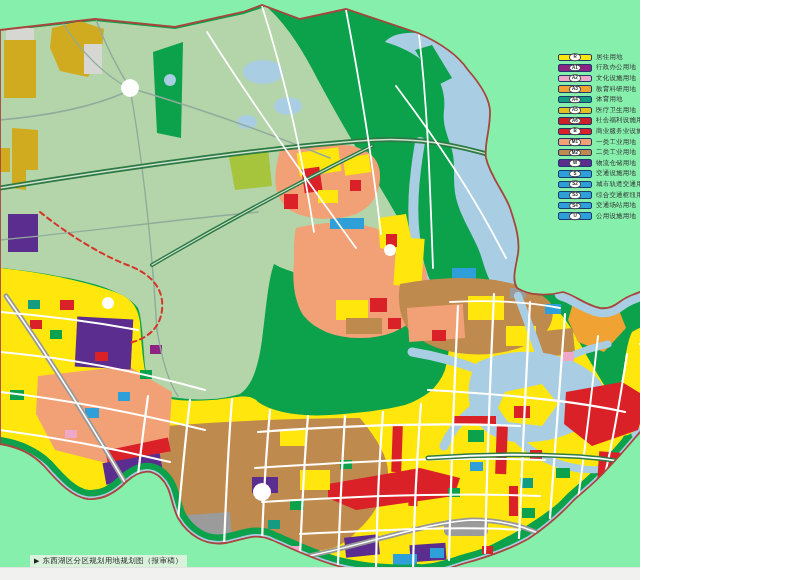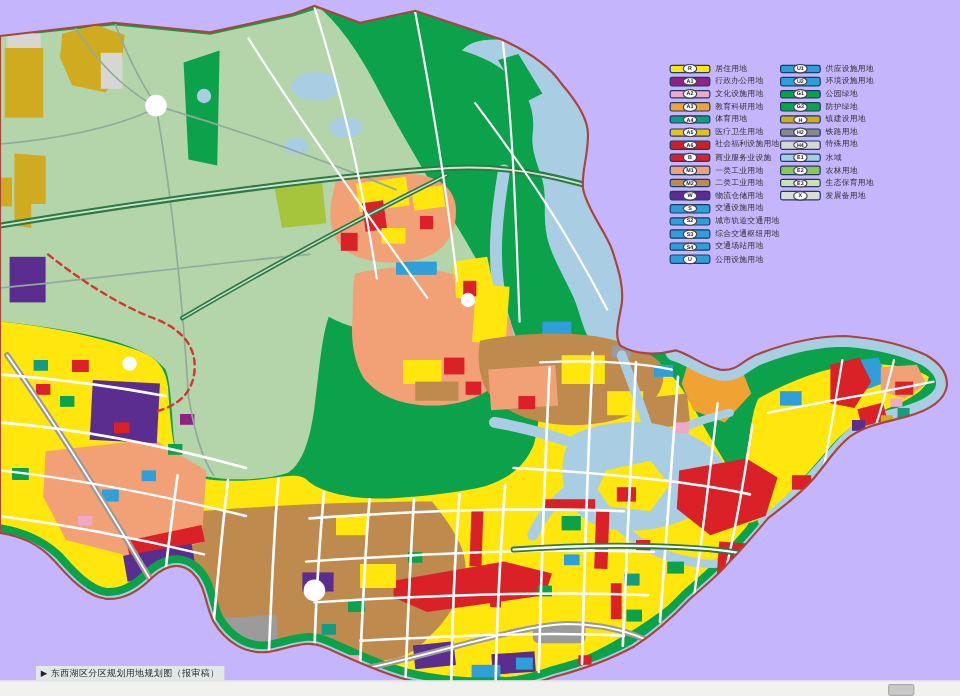--- a/index.html
+++ b/index.html
@@ -1,16 +1,16 @@
 <!DOCTYPE html>
 <html><head>
 <meta charset="utf-8">
 <style>
   html,body{margin:0;padding:0;background:#fff;}
-  #stage{position:relative;width:800px;height:580px;overflow:hidden;background:#c4b5fd;
+  #stage{position:relative;width:640px;height:580px;overflow:hidden;background:#86efac;
          font-family:"Liberation Sans","DejaVu Sans",sans-serif;}
   #mapsvg{position:absolute;left:0;top:0;}
   
   #legend{position:absolute;left:558px;top:52px;width:200px;}
   .lg-col{position:absolute;top:0;}
   .lg-col.c0{left:0;}
   .lg-col.c1{left:92px;}
   .lg-row{display:flex;align-items:center;height:10.6px;}
   .lg-sw{position:relative;width:34px;height:7.5px;border:1px solid #1a3a6b;border-radius:2px;
          box-sizing:border-box;flex:0 0 auto;}

